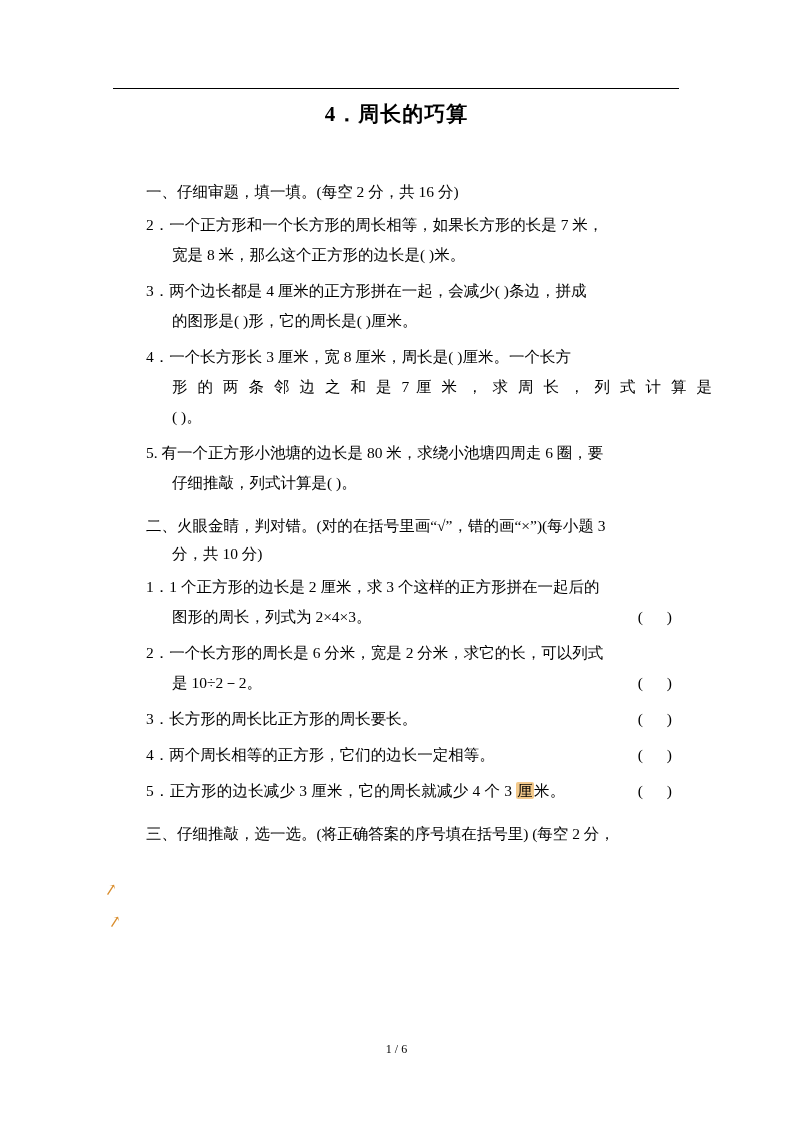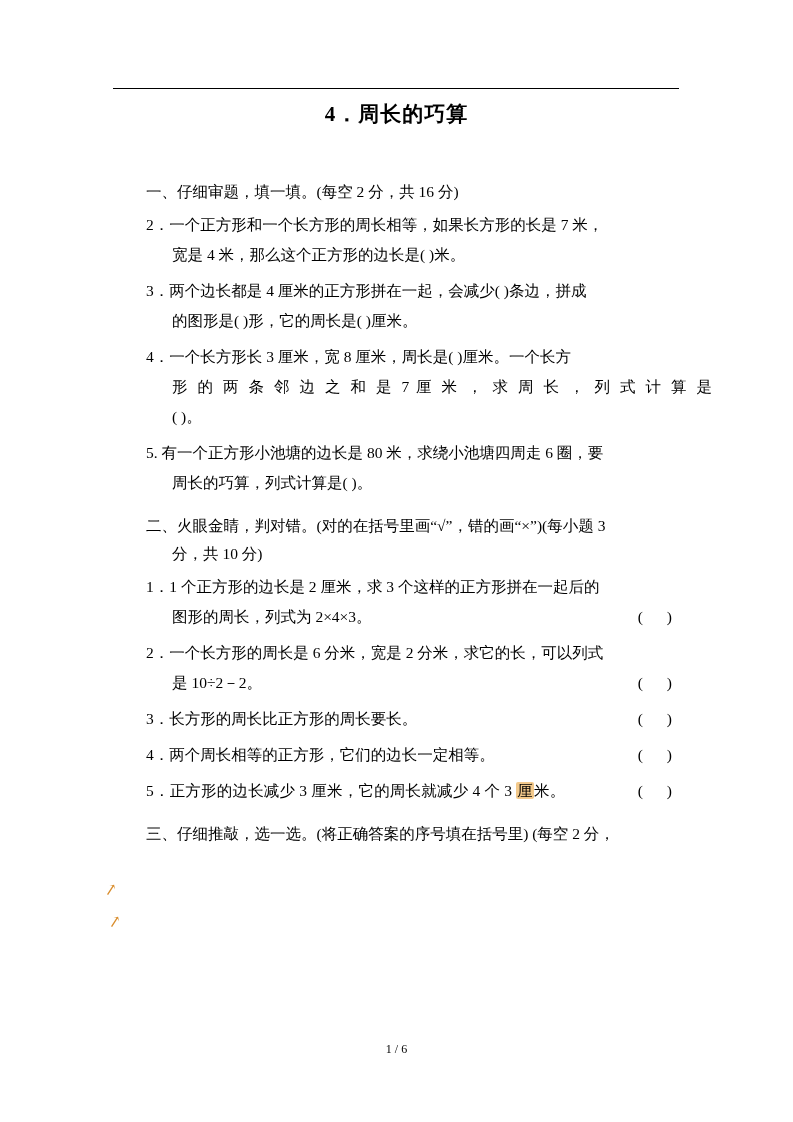--- a/index.html
+++ b/index.html
@@ -120,37 +120,37 @@
 
   <div class="doc-title">4．周长的巧算</div>
 
   <div class="content">
 
     <div class="sec-head">一、仔细审题，填一填。(每空 2 分，共 16 分)</div>
 
 
     <div class="q">
       <span>2．一个正方形和一个长方形的周长相等，如果长方形的长是 7 米，</span>
-      <span class="indent">宽是 4 米，那么这个正方形的边长是(        )米。</span>
+      <span class="indent">宽是 8 米，那么这个正方形的边长是(        )米。</span>
     </div>
 
     <div class="q">
       <span>3．两个边长都是 4 厘米的正方形拼在一起，会减少(        )条边，拼成</span>
       <span class="indent">的图形是(        )形，它的周长是(        )厘米。</span>
     </div>
 
     <div class="q">
       <span>4．一个长方形长 3 厘米，宽 8 厘米，周长是(        )厘米。一个长方</span>
       <span class="indent justify">形 的 两 条 邻 边 之 和 是 7 厘 米 ， 求 周 长 ， 列 式 计 算 是</span>
       <span class="indent">(                              )。</span>
     </div>
 
     <div class="q">
       <span>5. 有一个正方形小池塘的边长是 80 米，求绕小池塘四周走 6 圈，要</span>
-      <span class="indent">周长的巧算，列式计算是(                                        )。</span>
+      <span class="indent">仔细推敲，列式计算是(                                        )。</span>
     </div>
 
     <div class="sec-head">
       <span>二、火眼金睛，判对错。(对的在括号里画“√”，错的画“×”)(每小题 3</span>
       <span class="indent">分，共 10 分)</span>
     </div>
 
     <div class="q">
       <span>1．1 个正方形的边长是 2 厘米，求 3 个这样的正方形拼在一起后的</span>
       <div class="indent line-with-mark">

